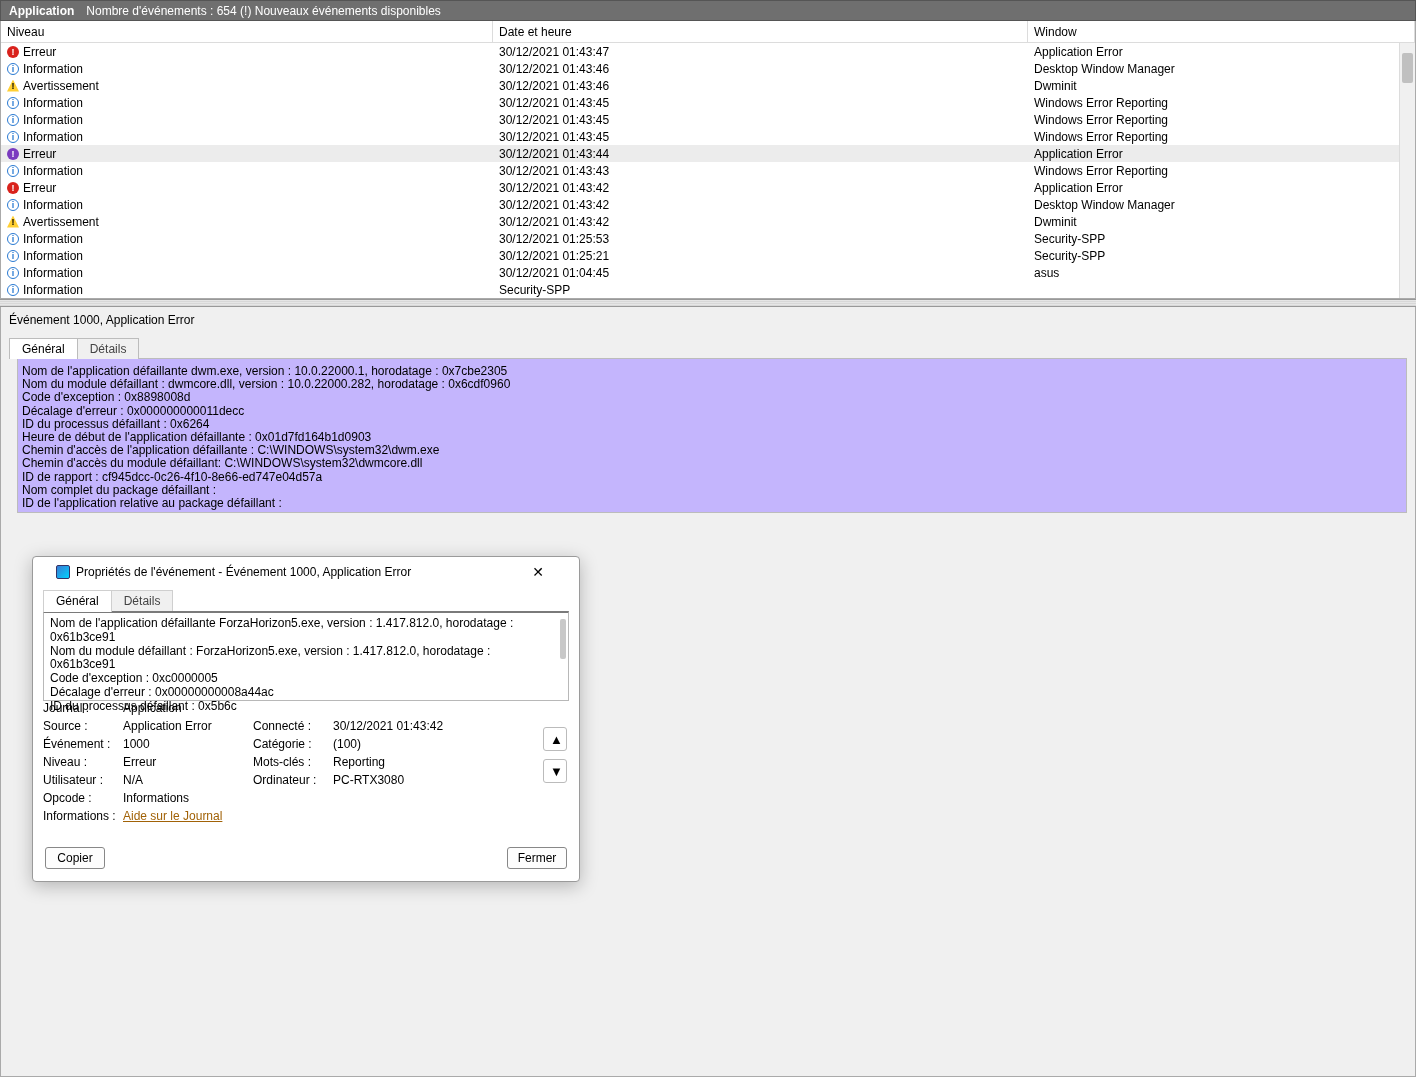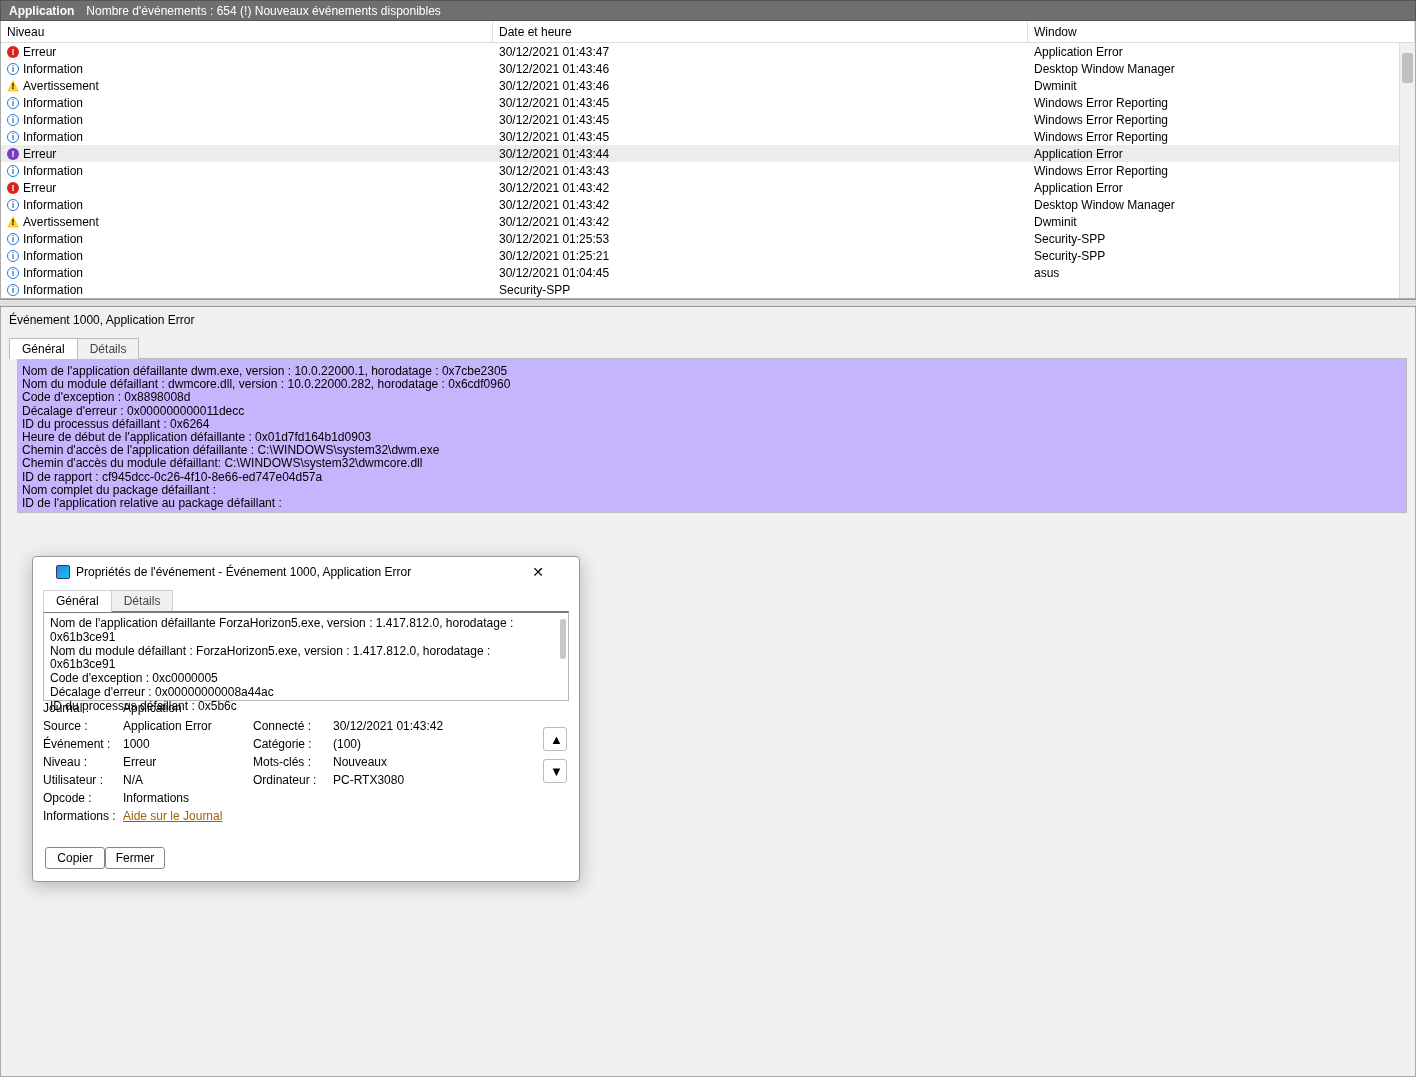--- a/index.html
+++ b/index.html
@@ -224,21 +224,21 @@
 .dialog .kv a { color: #a16207; text-decoration: underline; }
 
 .dialog .nav-btns { position:absolute; right:12px; top:170px; }
 .dialog .nav-btns button {
   display:block; width:24px; height:24px; margin-bottom:8px;
   border:1px solid #bbb; background:#fff; border-radius:3px;
   font-size: 13px; line-height: 1;
 }
 
 .dialog .footer {
-  display: flex; justify-content: flex-start;
+  display: flex; justify-content: space-between;
   padding: 14px 12px 12px 12px;
 }
 .dialog .footer button {
   min-width: 60px; height: 22px;
   border: 1px solid #888; background: #fdfdfd;
   border-radius: 3px; font-size: 12px;
 }
 </style>
 </head>
 <body>
@@ -440,21 +440,21 @@
       <div>30/12/2021 01:43:42</div>
 
       <div class="k">Événement :</div>
       <div>1000</div>
       <div class="k">Catégorie :</div>
       <div>(100)</div>
 
       <div class="k">Niveau :</div>
       <div>Erreur</div>
       <div class="k">Mots-clés :</div>
-      <div>Nouveaux</div>
+      <div>Reporting</div>
 
       <div class="k">Utilisateur :</div>
       <div>N/A</div>
       <div class="k">Ordinateur :</div>
       <div>PC-RTX3080</div>
 
       <div class="k">Opcode :</div>
       <div>Informations</div>
       <div></div>
         <div></div>

